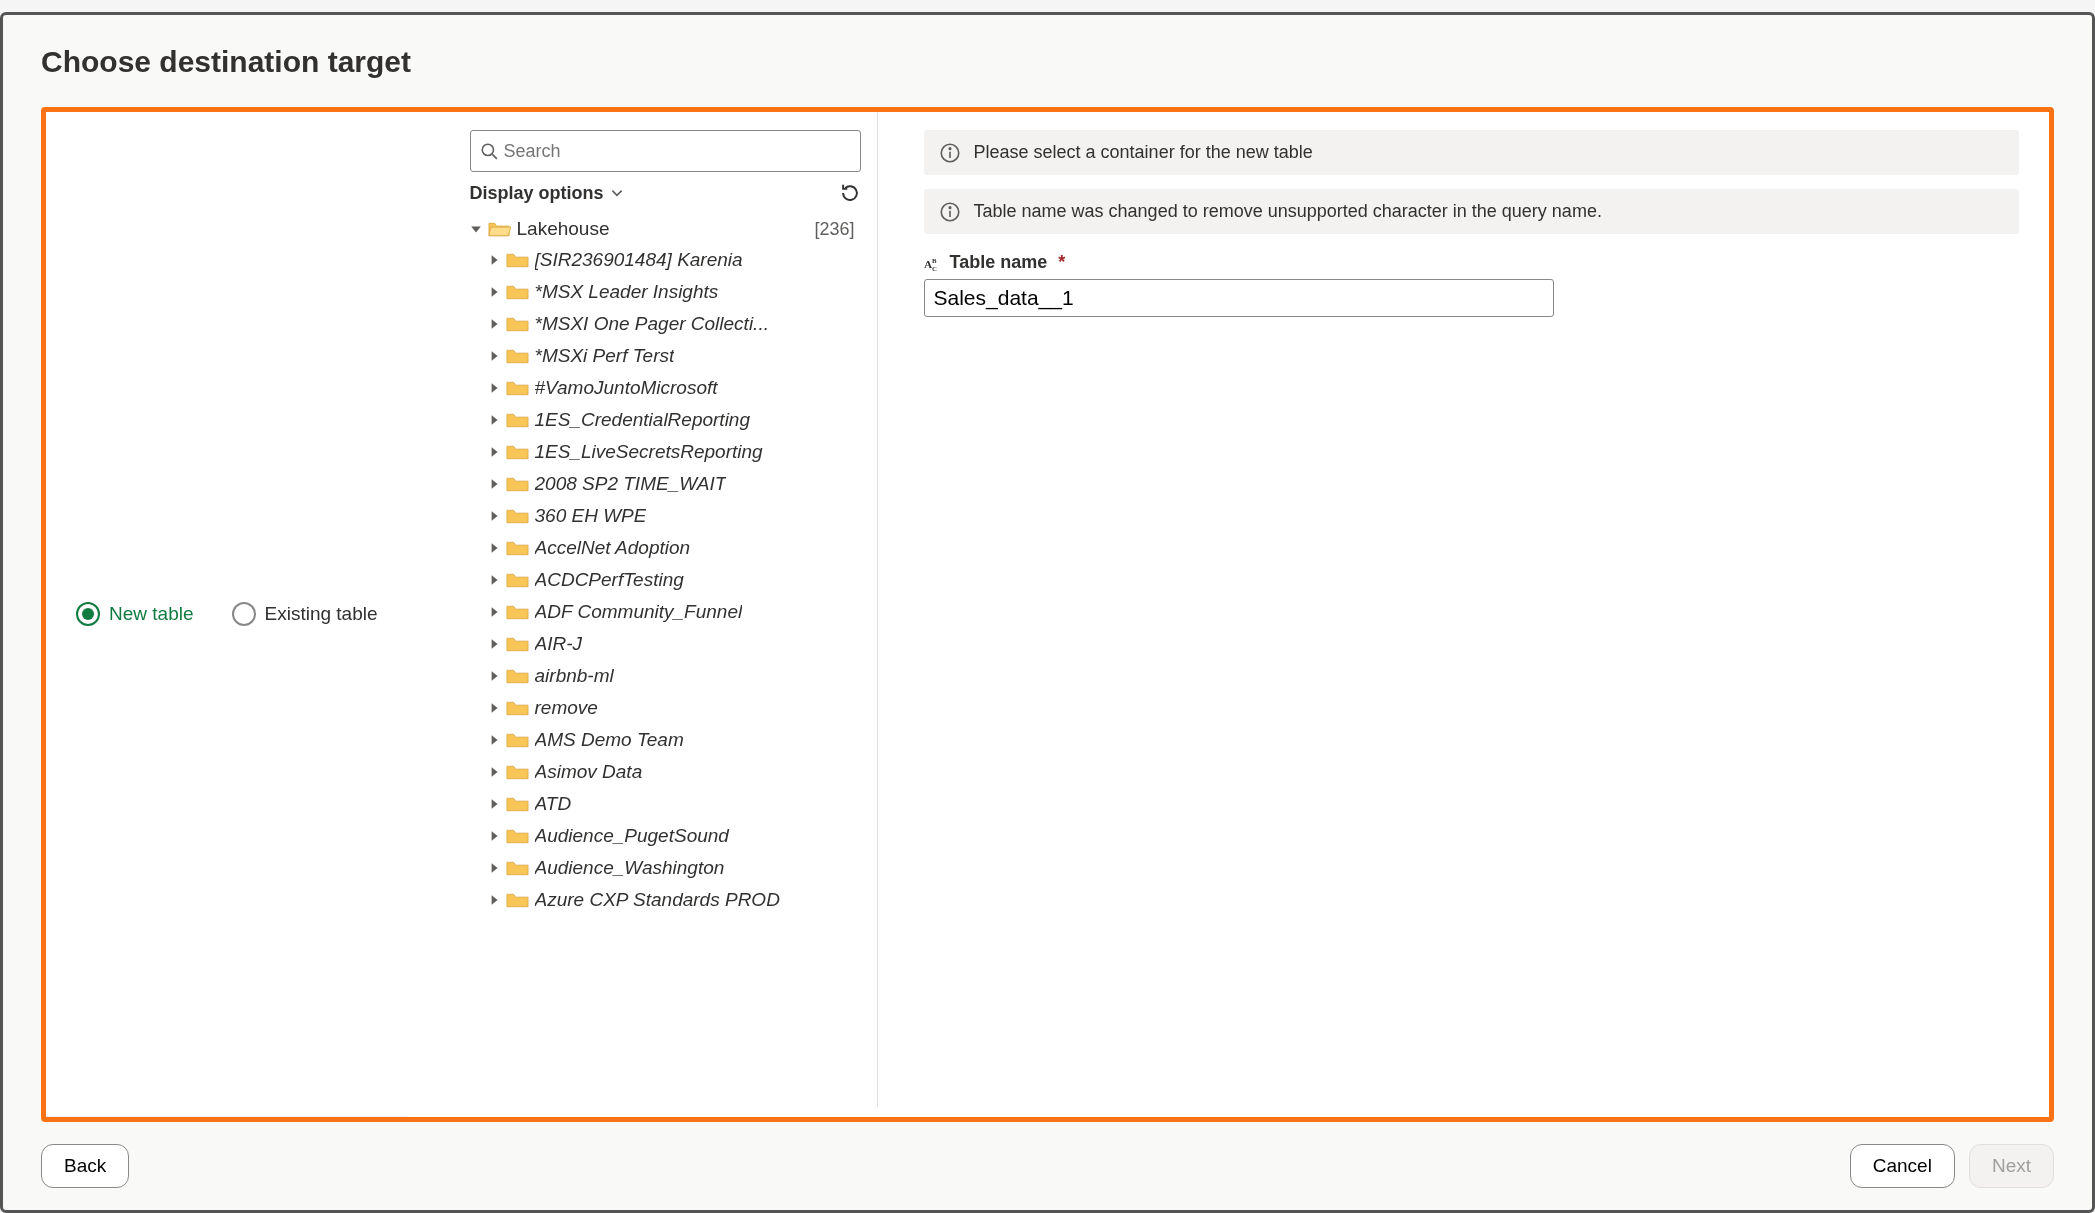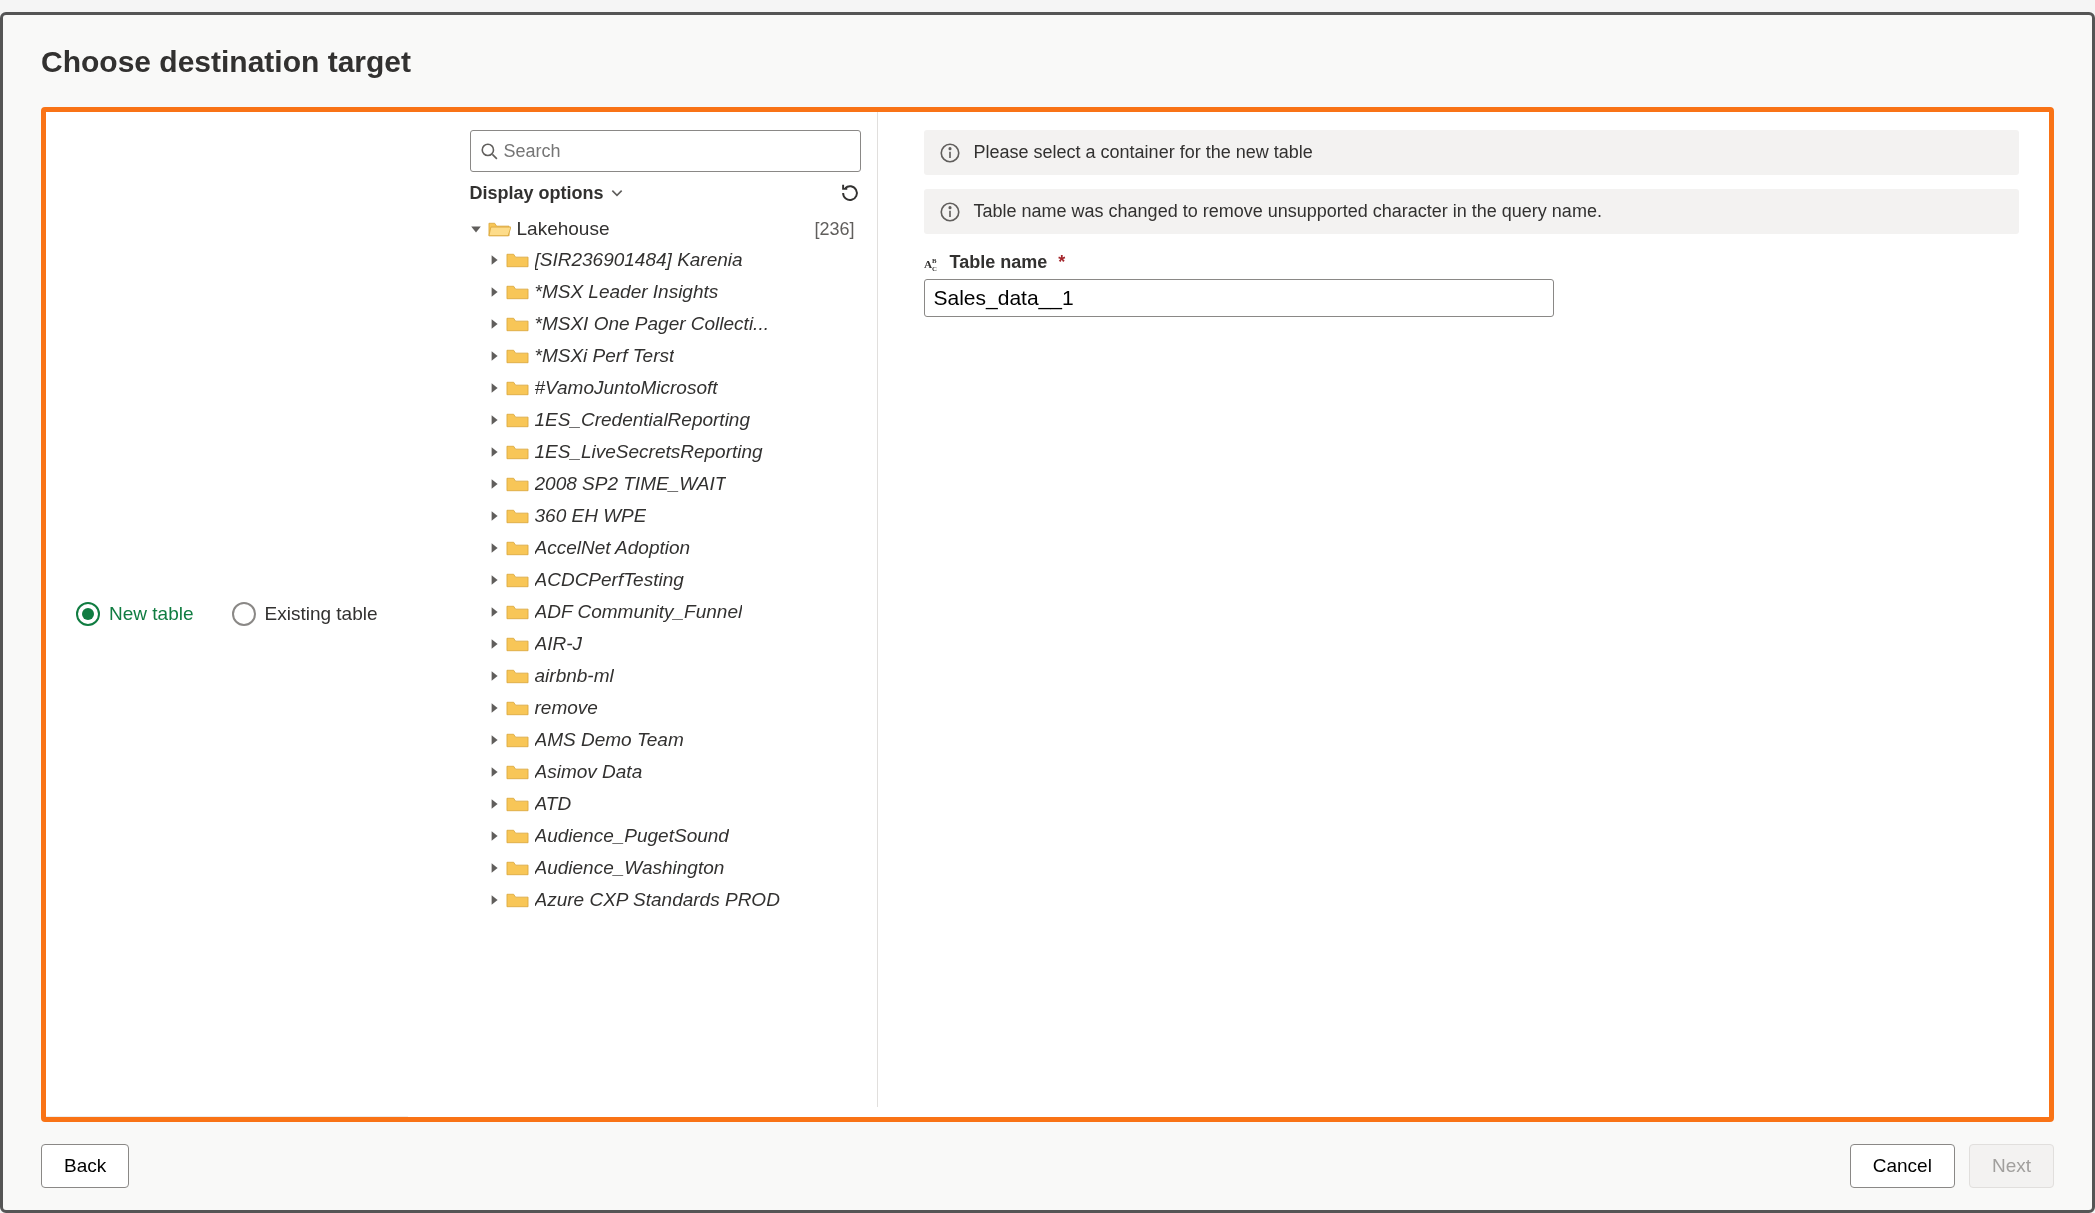--- a/index.html
+++ b/index.html
@@ -196,21 +196,21 @@
     font-size: 21px;
   }
   .footer {
     display: flex;
     align-items: center;
     margin-top: 22px;
   }
   .btn {
     border: 1px solid #8a8886;
     background: #fff;
-    border-radius: 4px;
+    border-radius: 12px;
     padding: 10px 22px;
     font-size: 19px;
     cursor: pointer;
   }
   .btn.disabled {
     background: #f3f2f1;
     color: #a19f9d;
     border-color: #e1dfdd;
     cursor: default;
   }

